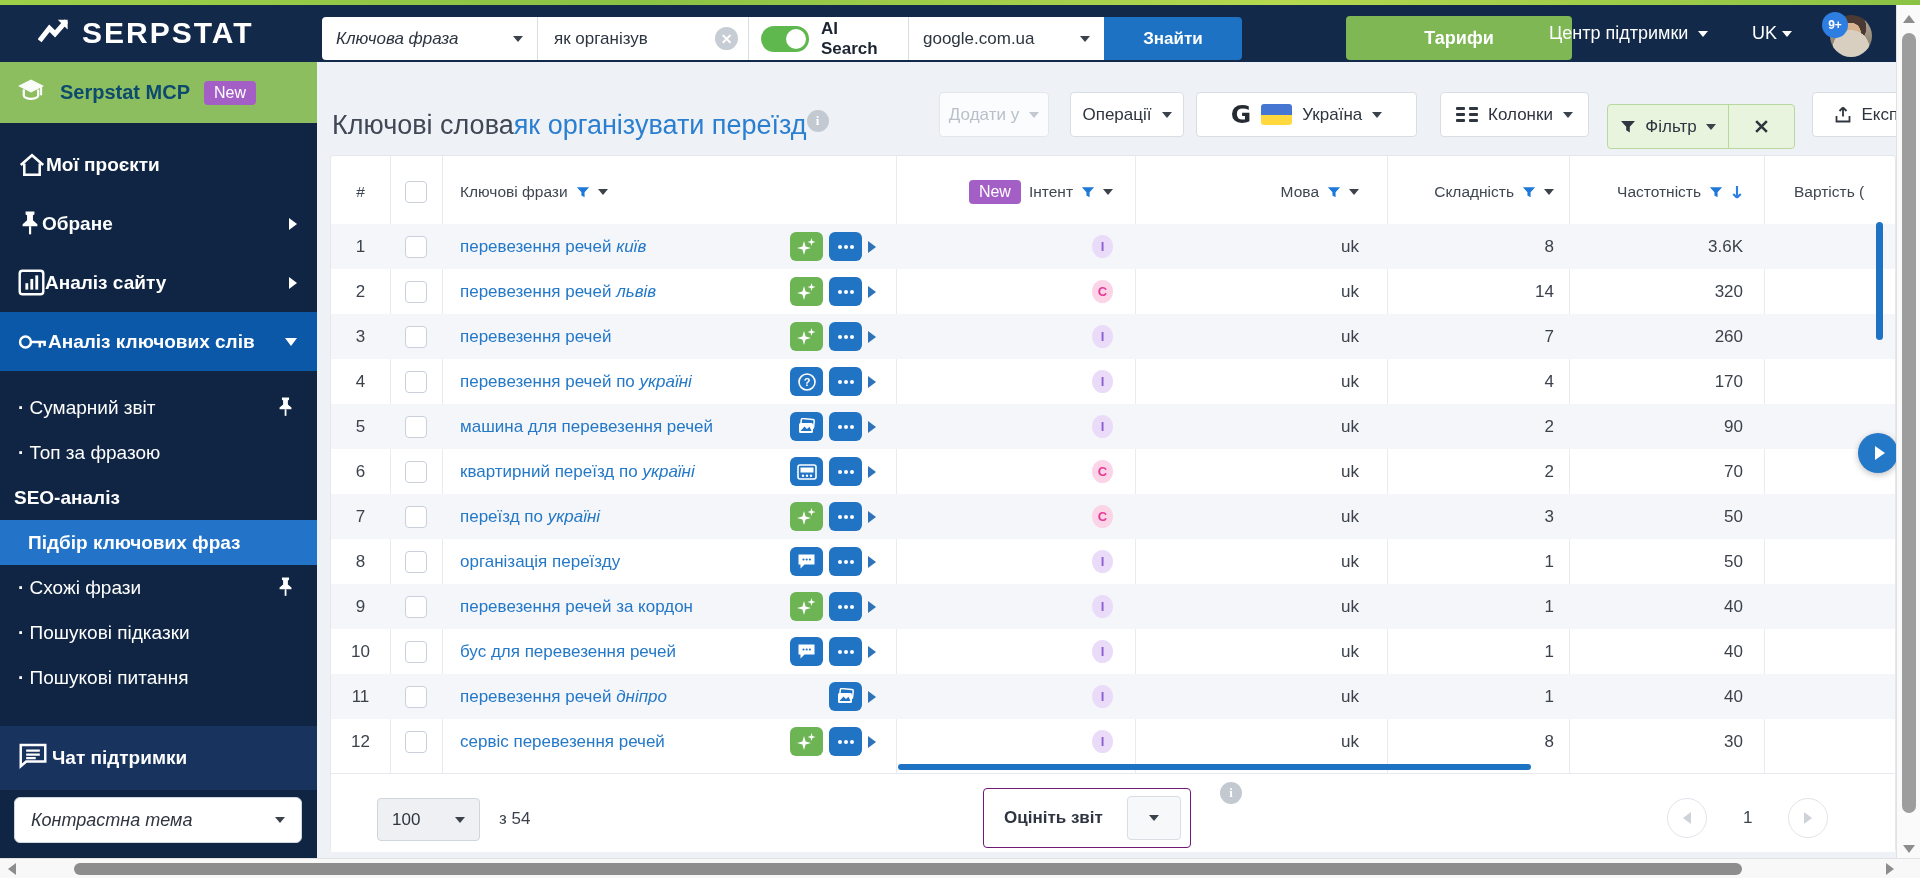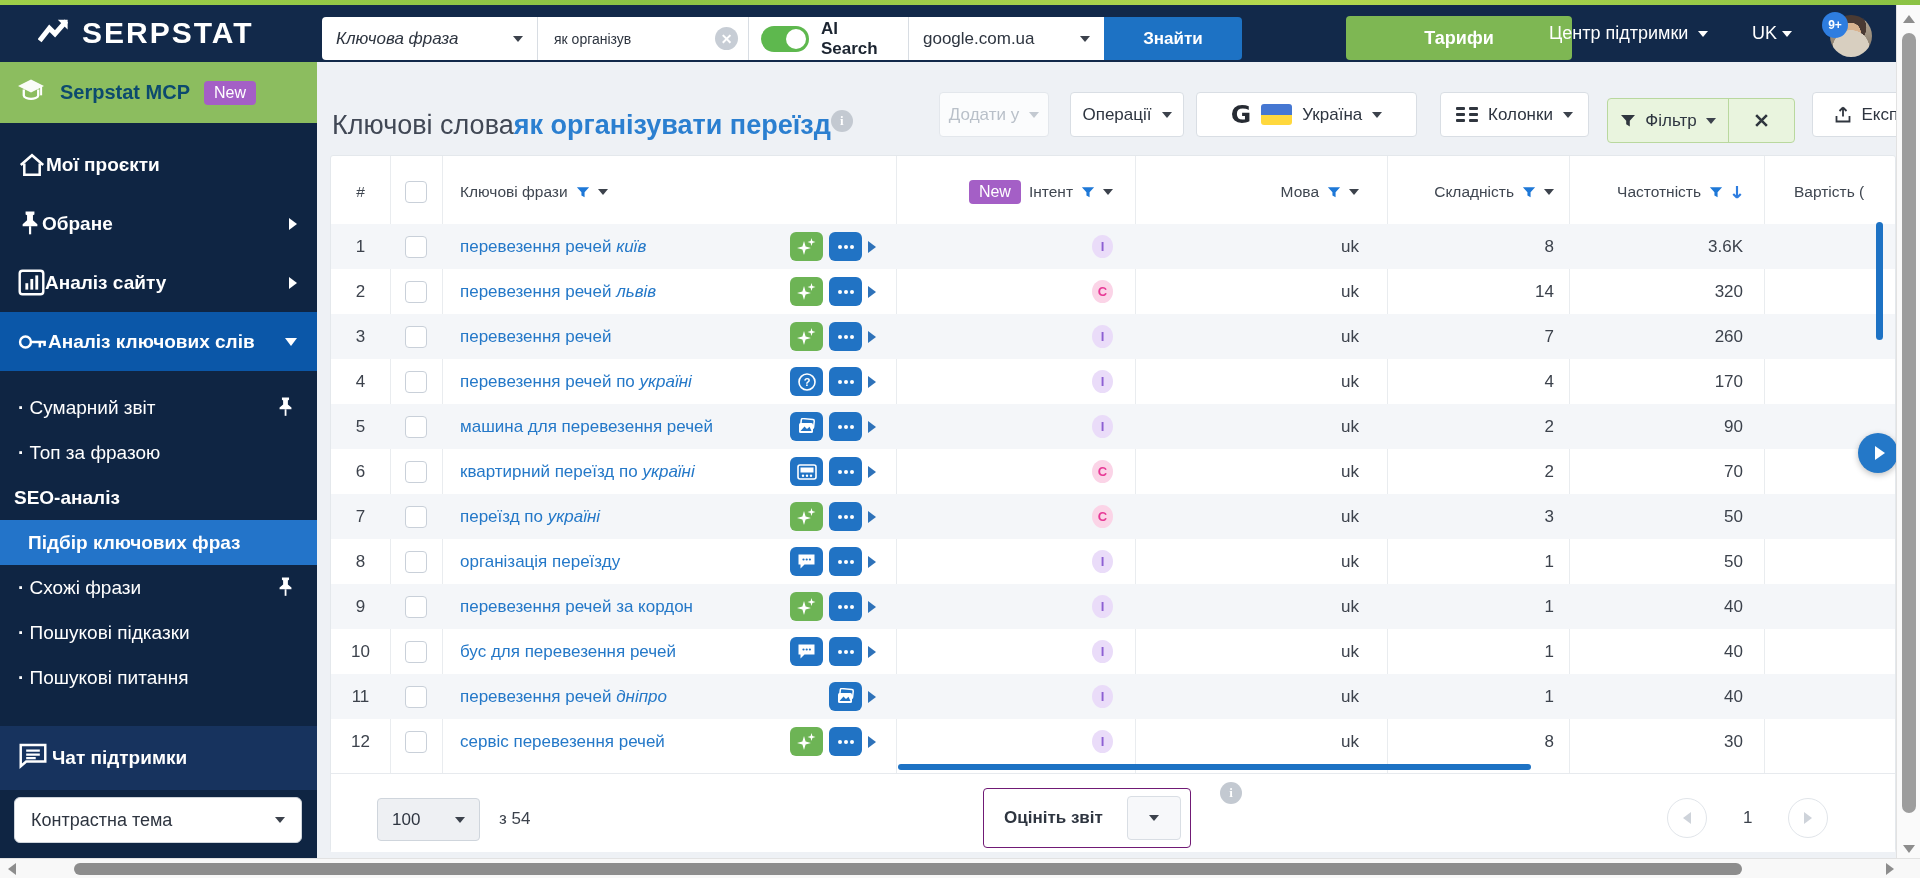--- a/index.html
+++ b/index.html
@@ -13,21 +13,21 @@
   
   .header { position:absolute; left:0; top:5px; width:1920px; height:57px; background:#12294a; z-index:30; }
   .logo { position:absolute; left:38px; top:11px; display:flex; align-items:center; gap:10px; }
   .logo-text { color:#fff; font-weight:800; font-size:30px; letter-spacing:2px; }
   .searchbar { position:absolute; left:322px; top:12px; height:43px; display:flex; border-radius:4px; overflow:hidden; }
   .seg { background:#fff; height:43px; display:flex; align-items:center; }
   .seg + .seg { border-left:1px solid #d8dde3; }
   .seg-type { width:215px; padding:0 14px; justify-content:space-between; cursor:pointer;font-style:italic; }
   .seg-type span { font-size:17px; color:#2e3540; }
   .seg-input { width:211px; padding:0 10px 0 16px; justify-content:space-between; }
-  .seg-input .q { font-size:14px; color:#2e3540; }
+  .seg-input .q { font-size:17px; color:#2e3540; }
   .clear-btn { width:23px; height:23px; border-radius:50%; background:#c7cdd5; color:#fff; font-size:14px; font-weight:700;
     display:flex; align-items:center; justify-content:center; cursor:pointer; }
   .seg-ai { width:160px; padding:0 12px; gap:12px; }
   .toggle { width:48px; height:26px; border-radius:13px; background:#5eb84e; position:relative; cursor:pointer; flex:0 0 auto; }
   .toggle .knob { position:absolute; right:3px; top:3px; width:20px; height:20px; border-radius:50%; background:#fff; }
   .ai-label { font-size:17px; font-weight:700; color:#1b2430; }
   .seg-engine { width:196px; padding:0 14px; justify-content:space-between; cursor:pointer; }
   .seg-engine span { font-size:17px; color:#2e3540; }
   .find-btn { width:138px; height:43px; background:#1d72c4; color:#fff; font-size:17px; font-weight:700;
     border:none; cursor:pointer; display:flex; align-items:center; justify-content:center; }
@@ -66,44 +66,44 @@
   .sub-item { height:45px; display:flex; align-items:center; padding:0 22px 0 18px; cursor:pointer; color:#fff; font-size:19px; }
   .sub-item .lbl { flex:1; }
   .sub-item.dotted .lbl::before { content:"·  "; font-weight:700; }
   .sub-item.section { font-weight:700; cursor:default; padding-left:14px; }
   .sub-item.active { background:#2374c9; font-weight:700; padding-left:28px; }
   .chat-row { position:absolute; left:0; top:664px; width:317px; height:64px; background:#17335e;
     display:flex; align-items:center; padding:0 18px; gap:4px; cursor:pointer; }
   .chat-row .lbl { color:#fff; font-size:19px; font-weight:700; }
   .theme-select { position:absolute; left:14px; top:735px; width:288px; height:46px; background:#fff; border:1px solid #cfd5dc;
     border-radius:6px; display:flex; align-items:center; justify-content:space-between; padding:0 16px; cursor:pointer; }
-  .theme-select span { font-size:18px; color:#2e3540; }
+  .theme-select span { font-size:18px; color:#2e3540;font-style:italic; }
 
   
   .main { position:absolute; left:317px; top:62px; width:1579px; height:796px; overflow:hidden; }
   .title-row { position:absolute; left:15px; top:48px; display:flex; align-items:flex-start; gap:0; }
   .title-prefix { font-size:27px; color:#414855; }
-  .title-query { font-size:27px; color:#2b7fd0; font-weight:700; }
+  .title-query { font-size:27px; color:#2b7fd0; font-weight:400; }
   .info-icon { width:22px; height:22px; border-radius:50%; background:#c3c9d1; color:#fff; font-size:13px; font-weight:700;
     font-family:"Liberation Serif",serif; display:flex; align-items:center; justify-content:center; }
   .tbtn { position:absolute; top:30px; height:45px; background:#fff; border:1px solid #d9dee4; border-radius:4px;
     display:flex; align-items:center; justify-content:center; gap:10px; font-size:17px; color:#2e3540; cursor:pointer; }
   .tbtn.disabled { color:#b9c0c9; background:#fbfcfd; border-color:#e3e7ec; cursor:default; }
   .tbtn.disabled .caret { border-top-color:#c3c9d1; }
   .btn-add { left:622px; width:110px; }
   .btn-ops { left:753px; width:114px; }
   .btn-region { left:879px; width:221px; }
   .g-letter { font-size:25px; font-weight:700; color:#262b33; font-family:"DejaVu Sans",sans-serif; }
   .flag { width:31px; height:21px; border-radius:3px; overflow:hidden; display:inline-block;
     background:linear-gradient(#4577d2 0 50%, #ffd83d 50% 100%); }
   .btn-cols { left:1123px; width:149px; }
   .cols-icon { display:flex; gap:4px; }
   .cols-icon i { display:flex; flex-direction:column; gap:3px; }
   .cols-icon b { width:9px; height:3px; background:#30363f; border-radius:1px; }
-  .filter-group { position:absolute; left:1290px; top:36px; height:45px; display:flex; background:#e9f4de;
+  .filter-group { position:absolute; left:1290px; top:42px; height:45px; display:flex; background:#e9f4de;
     border:1px solid #b9d89e; border-radius:4px; overflow:hidden; }
   .filter-main { width:120px; display:flex; align-items:center; justify-content:center; gap:9px; font-size:17px; color:#2e3540; cursor:pointer; }
   .filter-x { width:66px; border-left:1px solid #b9d89e; display:flex; align-items:center; justify-content:center; cursor:pointer; }
   .btn-export { left:1495px; width:134px; }
 
   
   .card { position:absolute; left:13px; top:93px; width:1566px; height:697px; background:#fff; border:1px solid #e4e8ec; border-radius:3px; }
   .thead { position:relative; height:68px; display:flex; }
   .trows { position:relative; }
   .tr { display:flex; height:45px; }

